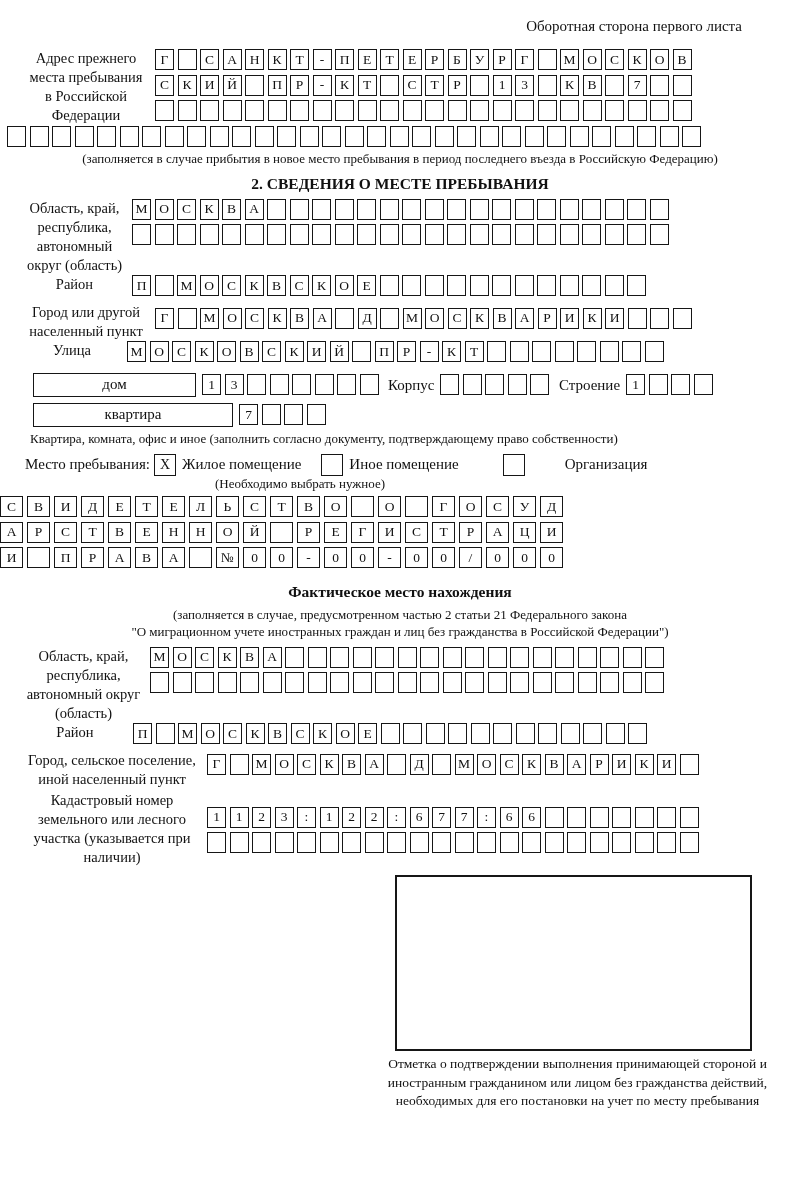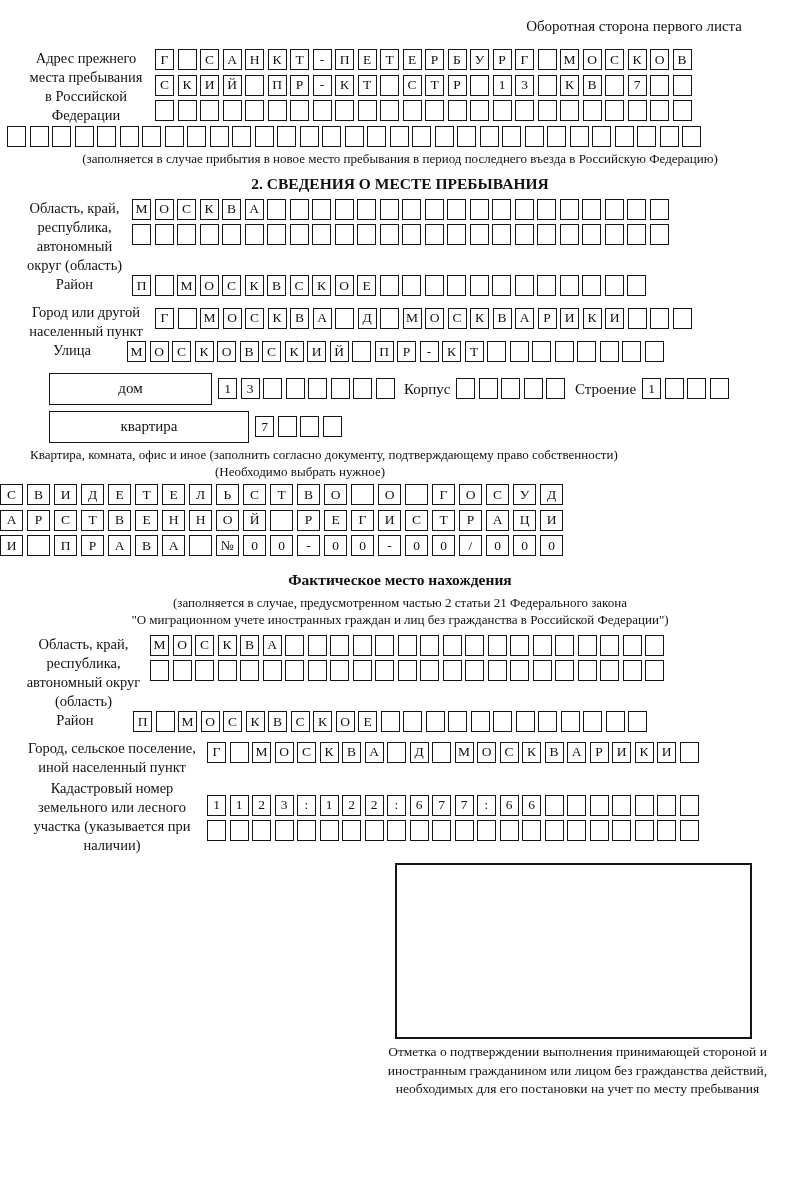--- a/index.html
+++ b/index.html
@@ -47,26 +47,25 @@
   .sect-title{
     text-align:center;
     font-weight:bold;
     font-size:15.5px;
     margin-top:7px;margin-bottom:6px;
   }
   .namedbox{
     flex:none;
     box-sizing:border-box;
     border:1.8px solid #161616;
-    height:32px;
+    height:24px;
     display:flex;align-items:center;justify-content:center;
     font-size:15px;
     margin-right:6px;
     background:#fff;
-    margin-left:16px;
   }
   .inline-label{flex:none;font-size:15px;padding:2px 6px 0 6px;}
   .checkbox{
     flex:none;
     width:20px;height:20px;
     border:1.6px solid #161616;
     display:flex;align-items:center;justify-content:center;
     font-size:14px;
     background:#fff;
   }
@@ -394,20 +393,29 @@
     <div class="namedbox" style="width:200px;">квартира</div>
     <div class="cellrow" style="margin-bottom:0;">
         <div class="cell">7</div>
         <div class="cell"></div>
         <div class="cell"></div>
         <div class="cell"></div>
       </div>
   </div>
   <div class="caption mt4" style="padding-left:30px;">Квартира, комната, офис и иное (заполнить согласно документу, подтверждающему право собственности)</div>
 
+  <div class="frow mt6" style="padding-left:25px;align-items:center;">
+    <div style="flex:none;font-size:15px;">Место пребывания:</div>
+    <div class="checkbox" style="margin-left:4px;">X</div>
+    <div class="inline-label" style="padding-top:0;">Жилое помещение</div>
+    <div class="checkbox" style="margin-left:14px;"></div>
+    <div class="inline-label" style="padding-top:0;">Иное помещение</div>
+    <div class="checkbox" style="margin-left:38px;"></div>
+    <div class="inline-label" style="padding-top:0;margin-left:34px;">Организация</div>
+  </div>
   <div class="caption" style="width:600px;text-align:center;">(Необходимо выбрать нужное)</div>
 
   <div class="frow mt4">
     <div class="cells-stack">
       <div class="cellrow wideset">
           <div class="cell wide">С</div>
           <div class="cell wide">В</div>
           <div class="cell wide">И</div>
           <div class="cell wide">Д</div>
           <div class="cell wide">Е</div>

